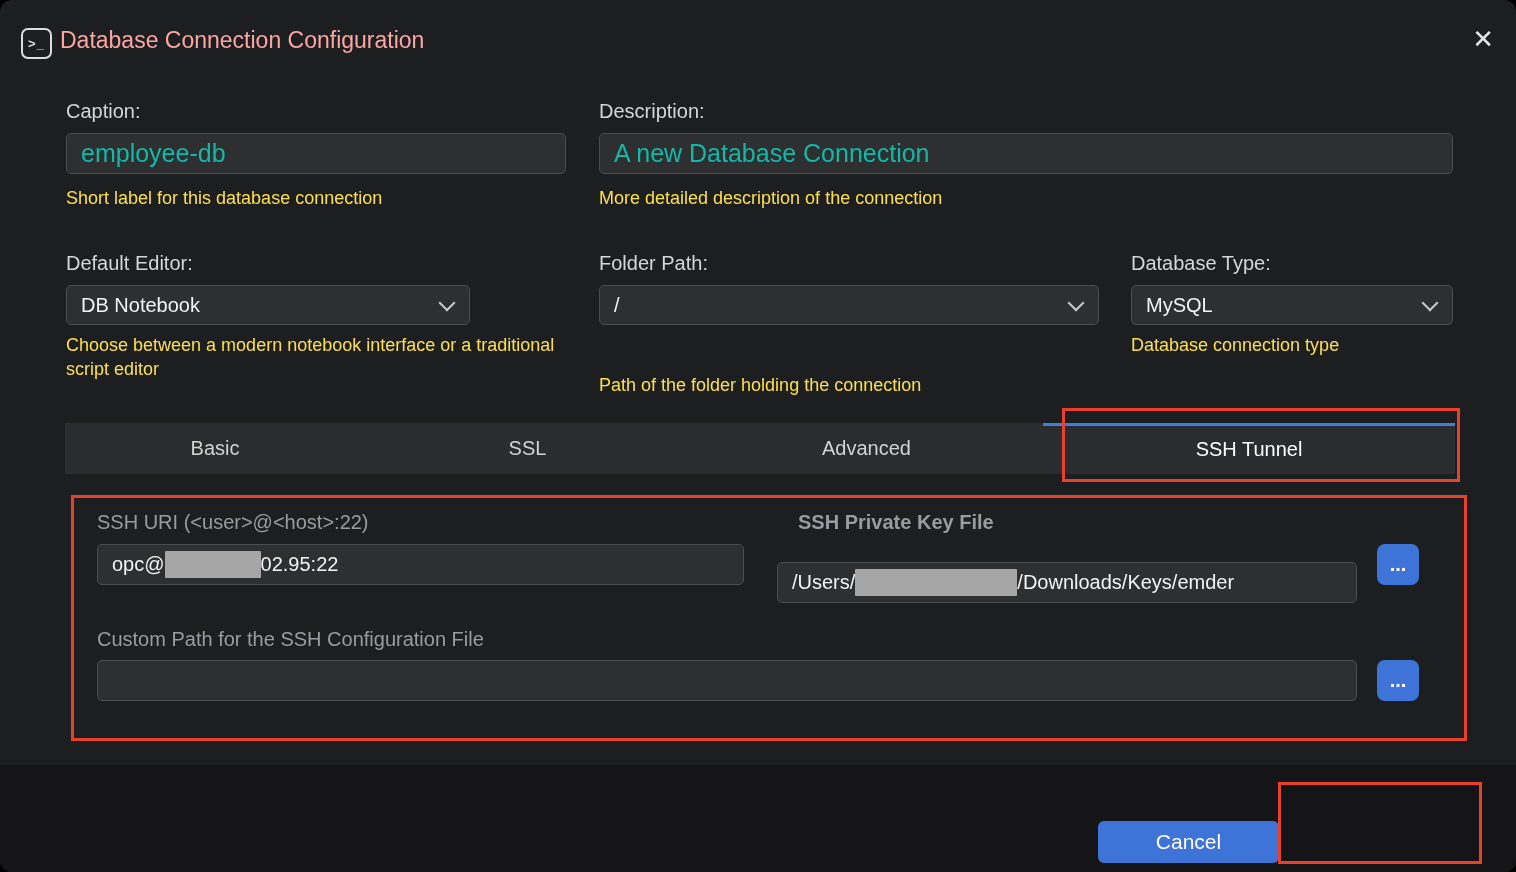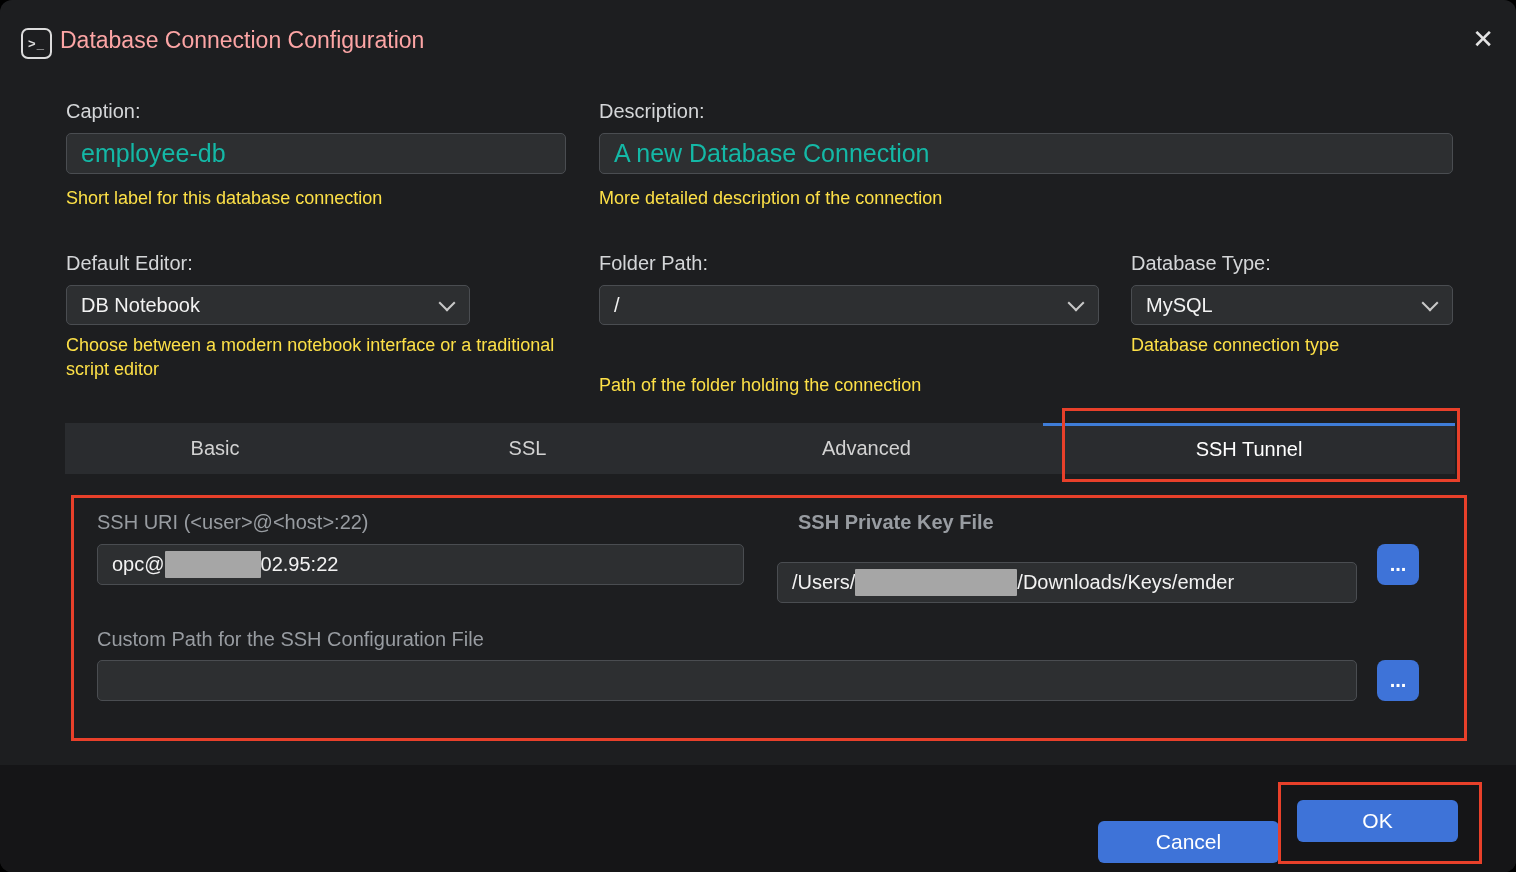--- a/index.html
+++ b/index.html
@@ -95,19 +95,18 @@
       <span>/Downloads/Keys/emder</span>
   </div>
   <div class="abs browse-btn" style="left:1377px;top:544px;">...</div>
 
   <div class="abs panel-lbl" style="left:97px;top:628px;">Custom Path for the SSH Configuration File</div>
   <input class="abs tinput" style="left: 97px; top: 660px; width: 1260px;" value="">
   <div class="abs browse-btn" style="left:1377px;top:660px;">...</div>
 
   <div class="abs footer"></div>
   <div class="abs btn" style="left:1098px;top:821px;width:181px;">Cancel</div>
-  <div class="abs btn" style="left:1297px;top:800px;width:161px;">OK</div>
 
   <div class="abs annotation" style="left:1062px;top:408px;width:392px;height:68px;"></div>
   <div class="abs annotation" style="left:71px;top:495px;width:1390px;height:240px;"></div>
   <div class="abs annotation" style="left:1278px;top:782px;width:198px;height:76px;"></div>
 
 </div>
 
 </body></html>

